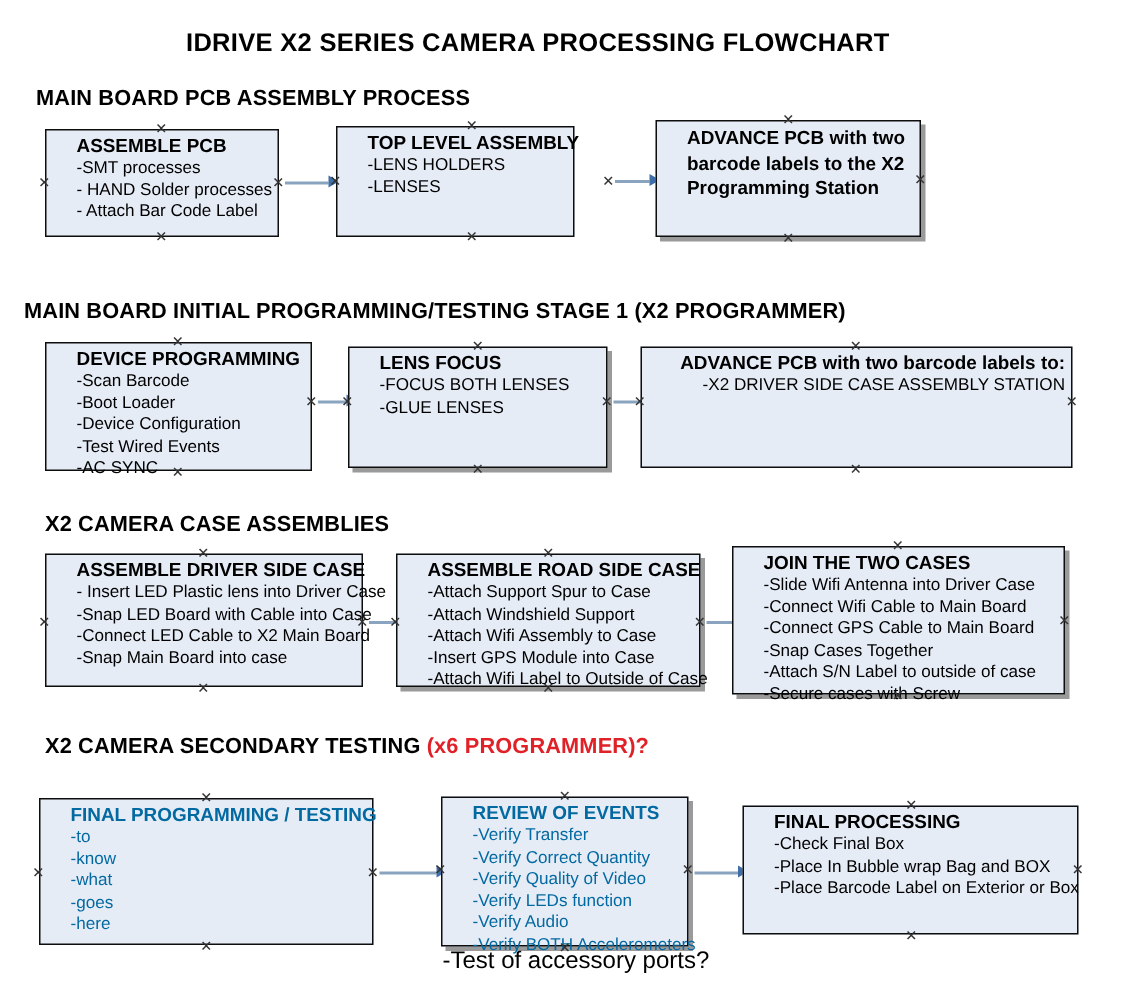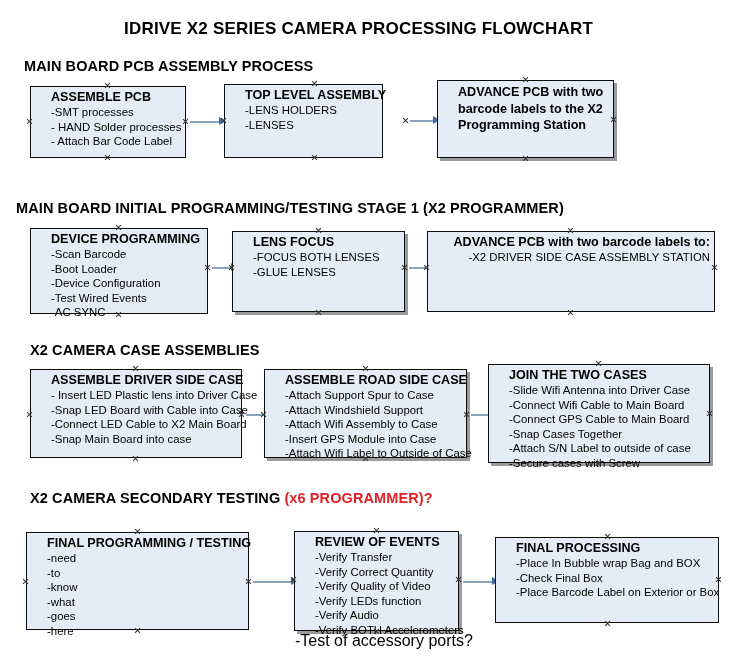--- a/index.html
+++ b/index.html
@@ -68,21 +68,21 @@
     line-height: 14.6px;
     white-space: nowrap;
   }
   .node.wraptitle .node-title {
     white-space: normal;
     line-height: 16.5px;
   }
   
   .node.red .node-title,
   .node.red .node-line {
-    color: #000000;
+    color: #0369a1;
   }
 
   
   .handle {
     position: absolute;
     width: 7px;
     height: 7px;
     pointer-events: none;
   }
   .handle::before,
@@ -266,21 +266,20 @@
   <div class="handle" style="left:595px; top:360px;"></div>
   <div class="handle" style="left:595px; top:460px;"></div>
   <div class="handle" style="left:706px; top:410px;"></div>
 
   <div class="section-title" style="left:30px; top:490px;">
     <span>X2 CAMERA SECONDARY TESTING </span><span class="accent">(x6 PROGRAMMER)?</span>
   </div>
 
   <div class="node red" style="left:26px; top:532px; width:223px; height:98px;">
     <div class="node-title">FINAL PROGRAMMING / TESTING</div>
-    <div class="node-line">-need</div>
     <div class="node-line">-to</div>
     <div class="node-line">-know</div>
     <div class="node-line">-what</div>
     <div class="node-line">-goes</div>
     <div class="node-line">-here</div>
   </div>
   <div class="handle" style="left:134px; top:528px;"></div>
   <div class="handle" style="left:134px; top:627px;"></div>
   <div class="handle" style="left:22px;  top:578px;"></div>
   <div class="handle" style="left:245px; top:578px;"></div>
@@ -306,21 +305,21 @@
   <div class="handle" style="left:290px; top:576px;"></div>
   <div class="handle" style="left:455px; top:576px;"></div>
 
   <div class="connector" style="left:463px; top:576px; width:36px;">
     <div class="shaft" style="width:29px;"></div>
     <div class="head" style="left:29px;"></div>
   </div>
 
   <div class="node" style="left:495px; top:537px; width:224px; height:86px;">
     <div class="node-title">FINAL PROCESSING</div>
+    <div class="node-line"> -Check Final Box</div>
     <div class="node-line">-Place In Bubble wrap Bag and BOX</div>
-    <div class="node-line"> -Check Final Box</div>
     <div class="node-line">-Place Barcode Label on Exterior or Box</div>
   </div>
   <div class="handle" style="left:604px; top:533px;"></div>
   <div class="handle" style="left:604px; top:620px;"></div>
   <div class="handle" style="left:715px; top:576px;"></div>
 
 </div>
 
 </body></html>

